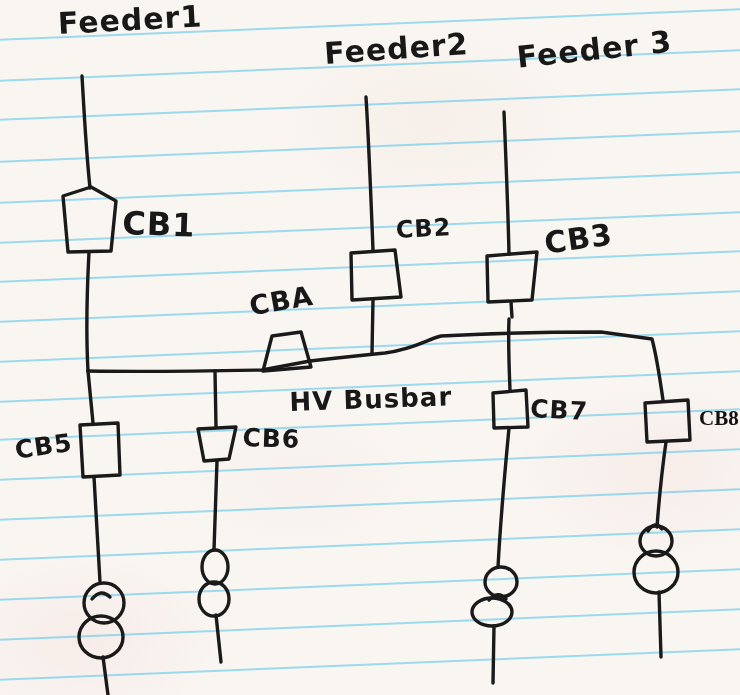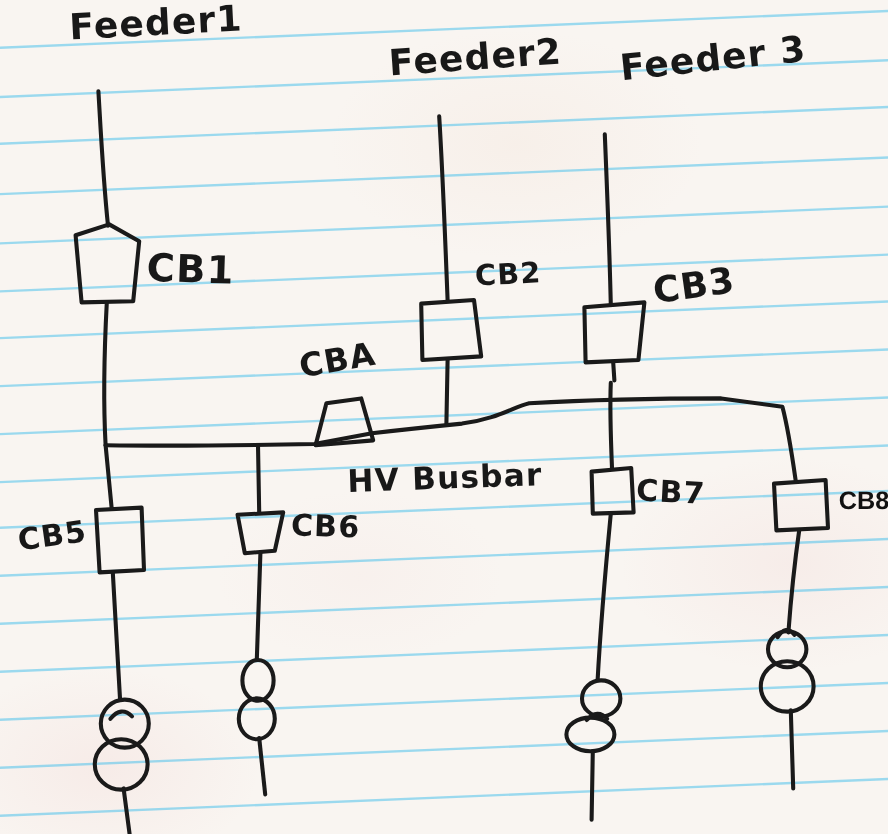--- a/index.html
+++ b/index.html
@@ -28,21 +28,21 @@
   .lbl-feeder2{left:323px;top:36px;font-size:30px;transform:rotate(-4deg);}
   .lbl-feeder3{left:515px;top:40px;font-size:30px;transform:rotate(-6deg);}
   .lbl-cb1{left:123px;top:204px;font-size:32px;transform:rotate(2deg);}
   .lbl-cb2{left:395px;top:216px;font-size:24px;transform:rotate(-3deg);}
   .lbl-cb3{left:542px;top:226px;font-size:30px;transform:rotate(-8deg);}
   .lbl-cba{left:247px;top:291px;font-size:27px;transform:rotate(-10deg);}
   .lbl-cb5{left:13px;top:436px;font-size:25px;transform:rotate(-8deg);}
   .lbl-cb6{left:243px;top:423px;font-size:25px;transform:rotate(2deg);}
   .lbl-cb7{left:531px;top:394px;font-size:25px;transform:rotate(3deg);}
   .lbl-cb8{left:699px;top:406px;font-size:21px;letter-spacing:0;
-           font-family:Liberation Sans, sans-serif;font-weight:700;color:#111;}
+           font-family:Liberation Serif, serif;font-weight:700;color:#111;}
   .lbl-busbar{left:289px;top:387px;font-size:26px;transform:rotate(-2deg);}
 </style>
 </head>
 <body>
 
 <div id="page">
 
   <svg id="ink" width="740" height="695" viewBox="0 0 740 695">
 
     <g id="rules" stroke="#4fc3ec" stroke-width="2" opacity="0.55">

